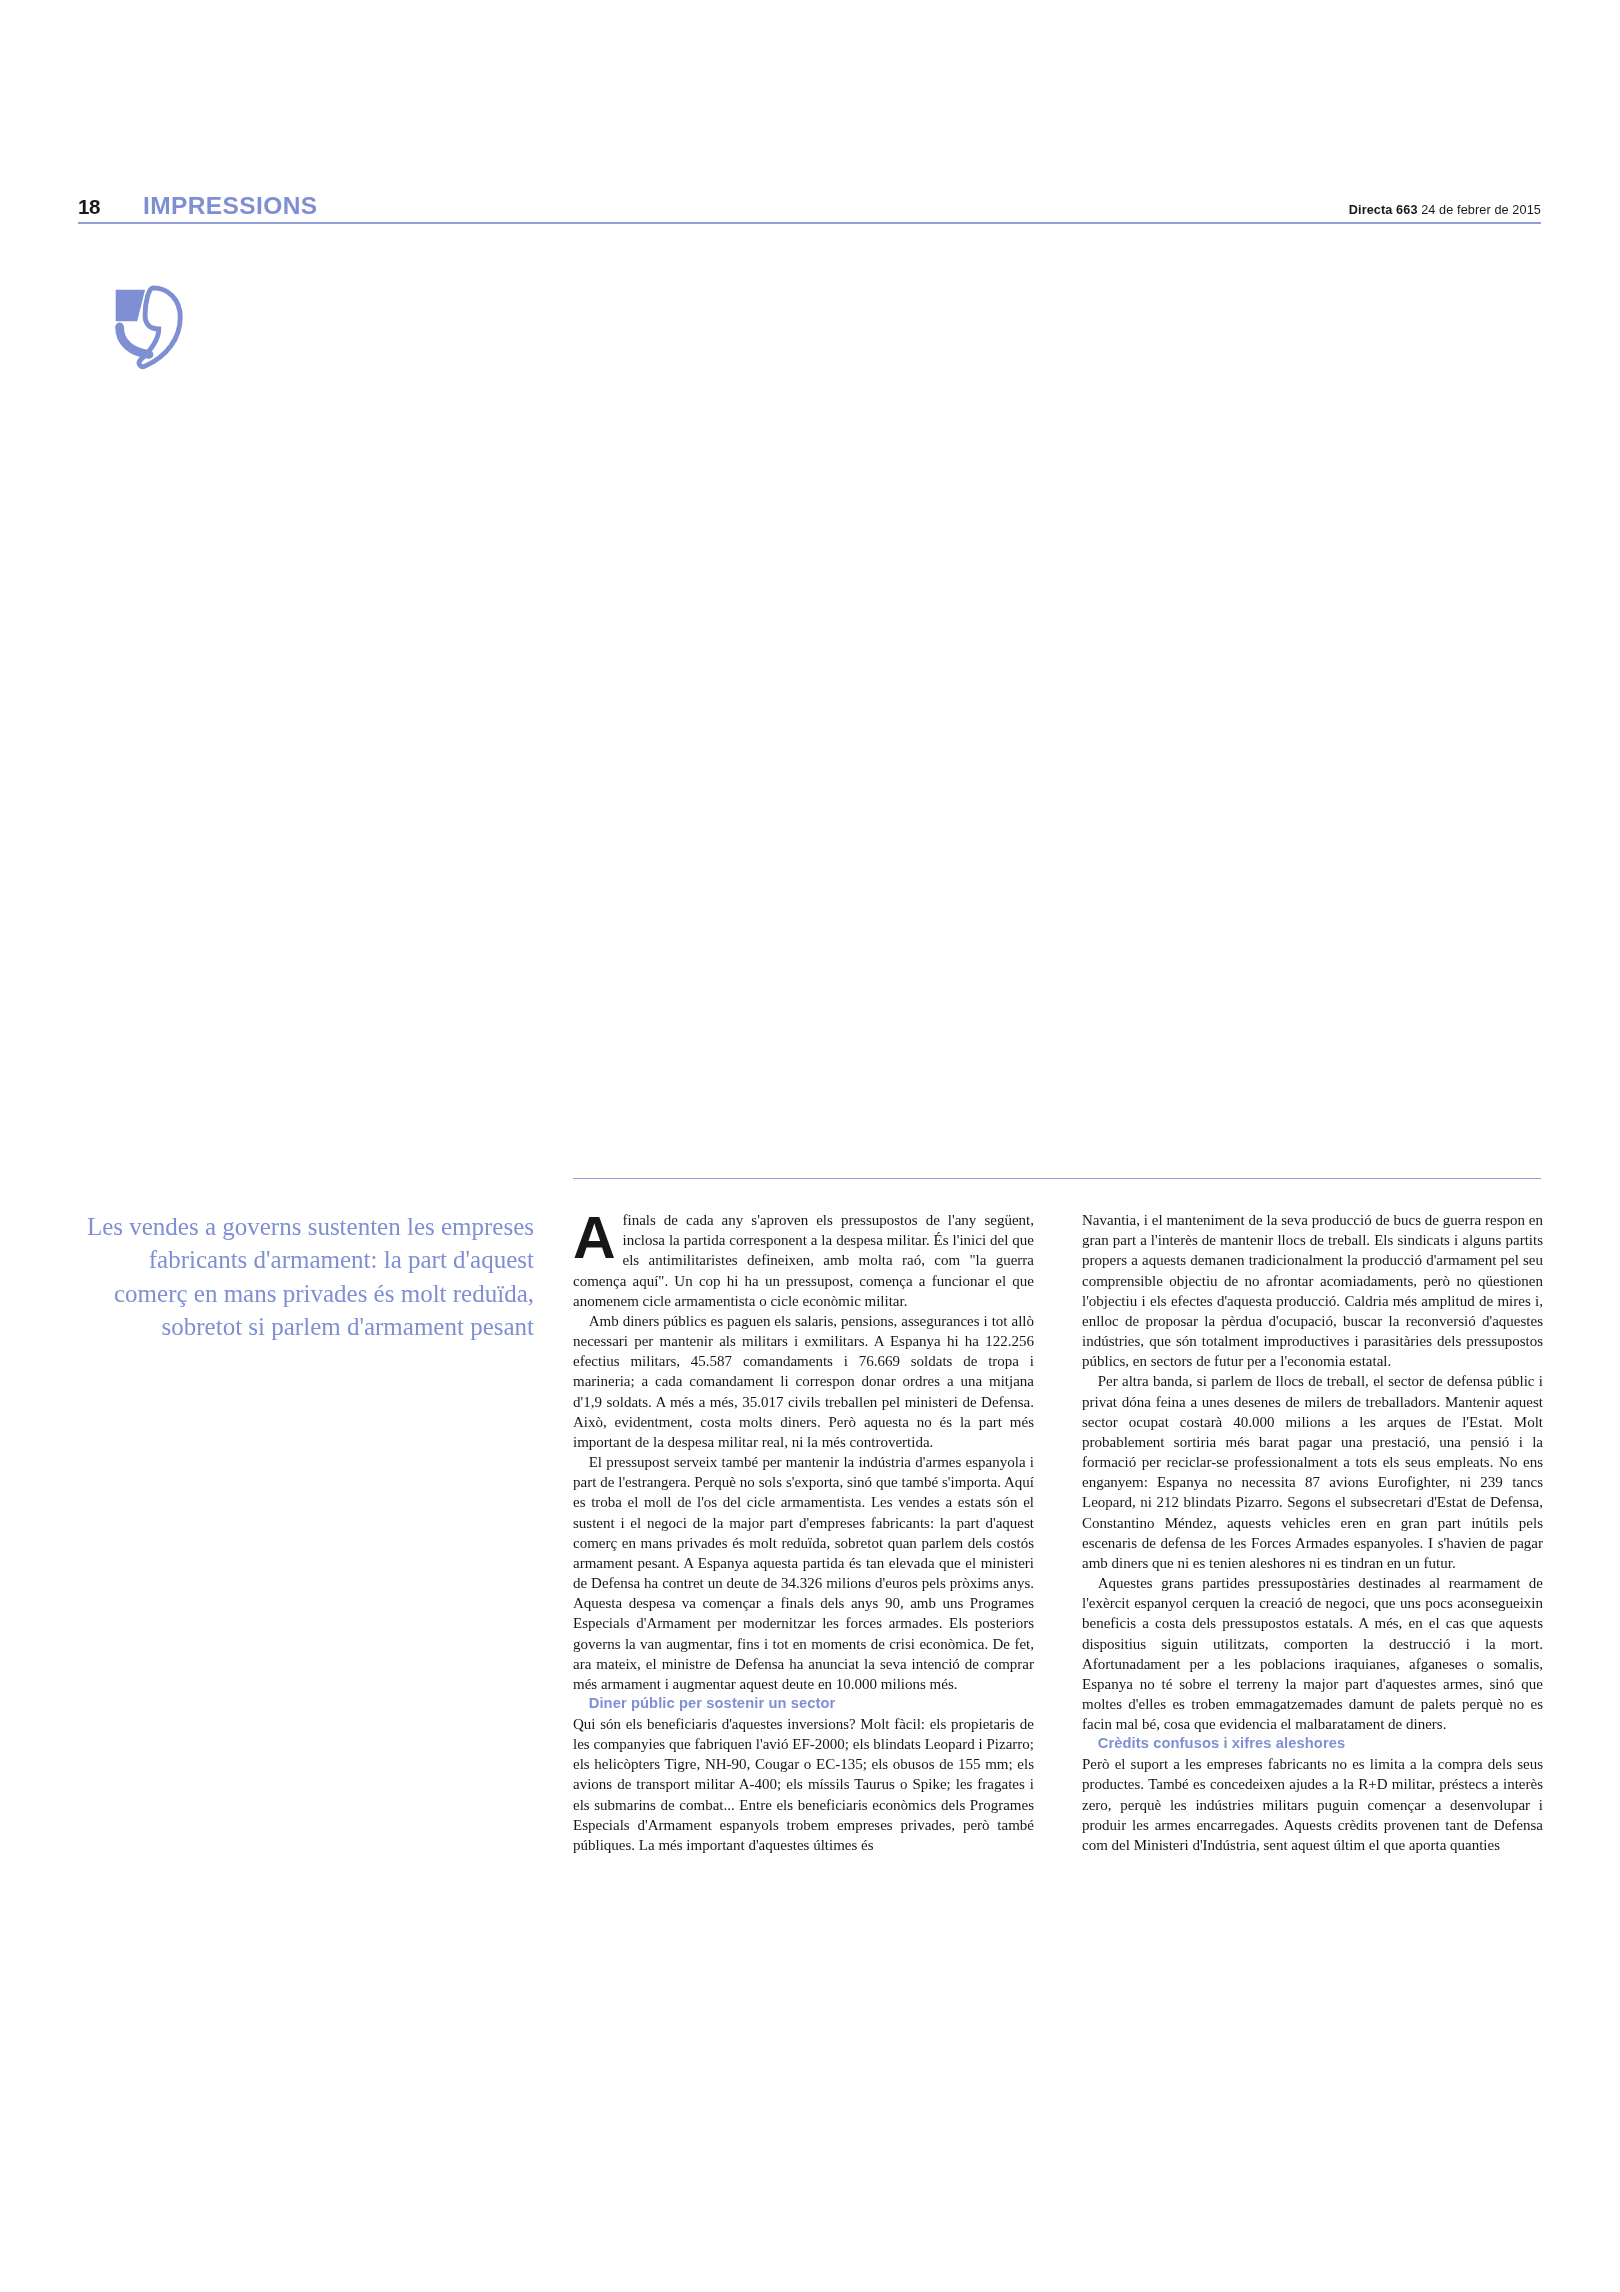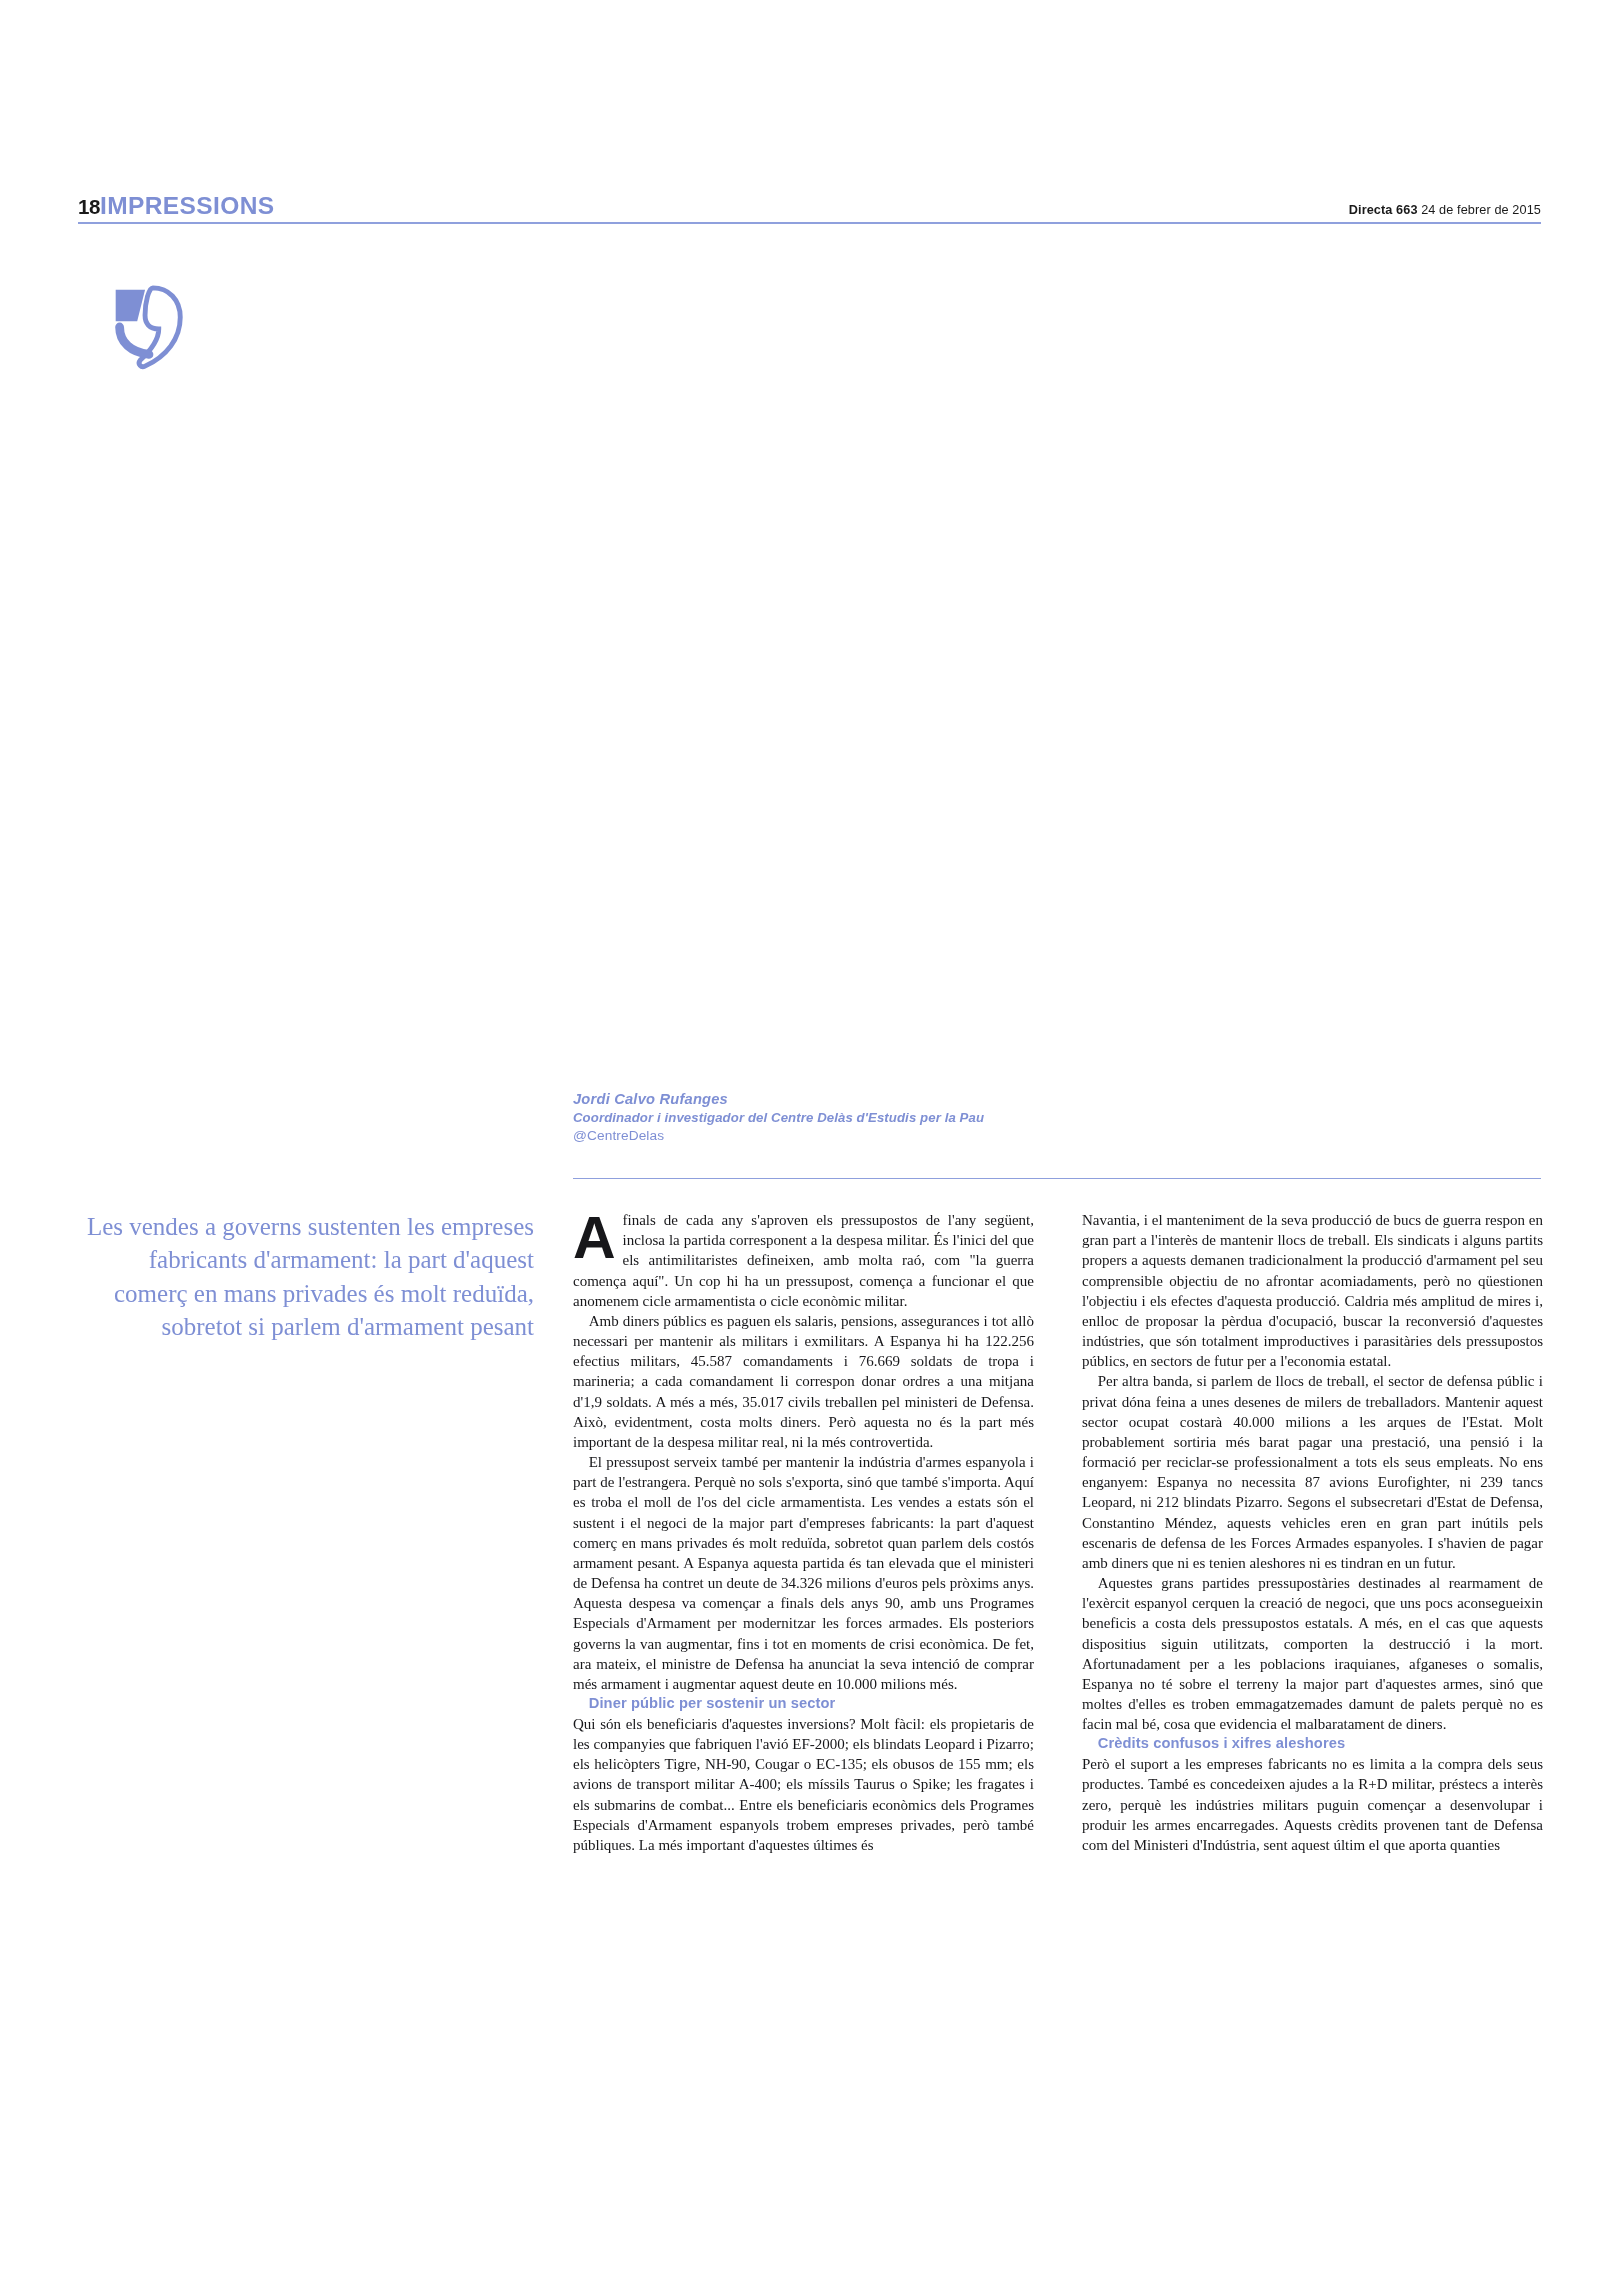--- a/index.html
+++ b/index.html
@@ -44,20 +44,21 @@
     font-size: 20.6px;
     color: #1a1a1a;
     letter-spacing: -0.5px;
   }
   .section-title {
     font-family: "Liberation Sans", sans-serif;
     font-weight: bold;
     font-size: 24.5px;
     letter-spacing: 0.4px;
     color: #7e8fd4;
+    margin-left: 43px;
   }
   .header-right {
     font-family: "Liberation Sans", sans-serif;
     font-size: 12.7px;
     color: #1a1a1a;
     letter-spacing: 0.1px;
   }
   .header-right .pub {
     font-weight: bold;
   }
@@ -214,25 +215,20 @@
 
   <div class="quote-mark">
     <svg width="90" height="90" viewBox="0 0 92 92" xmlns="http://www.w3.org/2000/svg">
       <path d="M14 8 H44 L36 40 H14 Z" fill="#7e8fd4"></path>
       <path d="M52 6 C68 6 80 18 80 36 C80 58 66 76 44 86 C40 88 36 84 39 80 C54 66 58 56 58 48 C48 48 44 42 44 34 C44 20 48 6 52 6 Z" fill="#ffffff" stroke="#7e8fd4" stroke-width="5"></path>
       <path d="M18 46 C18 62 30 72 48 74" fill="none" stroke="#7e8fd4" stroke-width="9" stroke-linecap="round"></path>
     </svg>
   </div>
 
 
-  <div class="byline">
-    <div class="byline-name">Jordi Calvo Rufanges</div>
-    <div class="byline-role">Coordinador i investigador del Centre Delàs d'Estudis per la Pau</div>
-    <div class="byline-handle">@CentreDelas</div>
-  </div>
   <div class="byline-rule"></div>
 
   <div class="pullquotes">
     <div class="pullquote">Les vendes a governs sustenten les empreses fabricants d'armament: la part d'aquest comerç en mans privades és molt reduïda, sobretot si parlem d'armament pesant</div>
   </div>
 
   <div class="col col-1">
     <p class="first"><span class="dropcap">A</span><span>finals de cada any s'aproven els pressupostos de l'any següent, inclosa la partida corresponent a la despesa militar. És l'inici del que els antimilitaristes defineixen, amb molta raó, com "la guerra comença aquí". Un cop hi ha un pressupost, comença a funcionar el que anomenem cicle armamentista o cicle econòmic militar.</span></p>
     <p>Amb diners públics es paguen els salaris, pensions, assegurances i tot allò necessari per mantenir als militars i exmilitars. A Espanya hi ha 122.256 efectius militars, 45.587 comandaments i 76.669 soldats de tropa i marineria; a cada comandament li correspon donar ordres a una mitjana d'1,9 soldats. A més a més, 35.017 civils treballen pel ministeri de Defensa. Això, evidentment, costa molts diners. Però aquesta no és la part més important de la despesa militar real, ni la més controvertida.</p>
     <p>El pressupost serveix també per mantenir la indústria d'armes espanyola i part de l'estrangera. Perquè no sols s'exporta, sinó que també s'importa. Aquí es troba el moll de l'os del cicle armamentista. Les vendes a estats són el sustent i el negoci de la major part d'empreses fabricants: la part d'aquest comerç en mans privades és molt reduïda, sobretot quan parlem dels costós armament pesant. A Espanya aquesta partida és tan elevada que el ministeri de Defensa ha contret un deute de 34.326 milions d'euros pels pròxims anys. Aquesta despesa va començar a finals dels anys 90, amb uns Programes Especials d'Armament per modernitzar les forces armades. Els posteriors governs la van augmentar, fins i tot en moments de crisi econòmica. De fet, ara mateix, el ministre de Defensa ha anunciat la seva intenció de comprar més armament i augmentar aquest deute en 10.000 milions més.</p>

